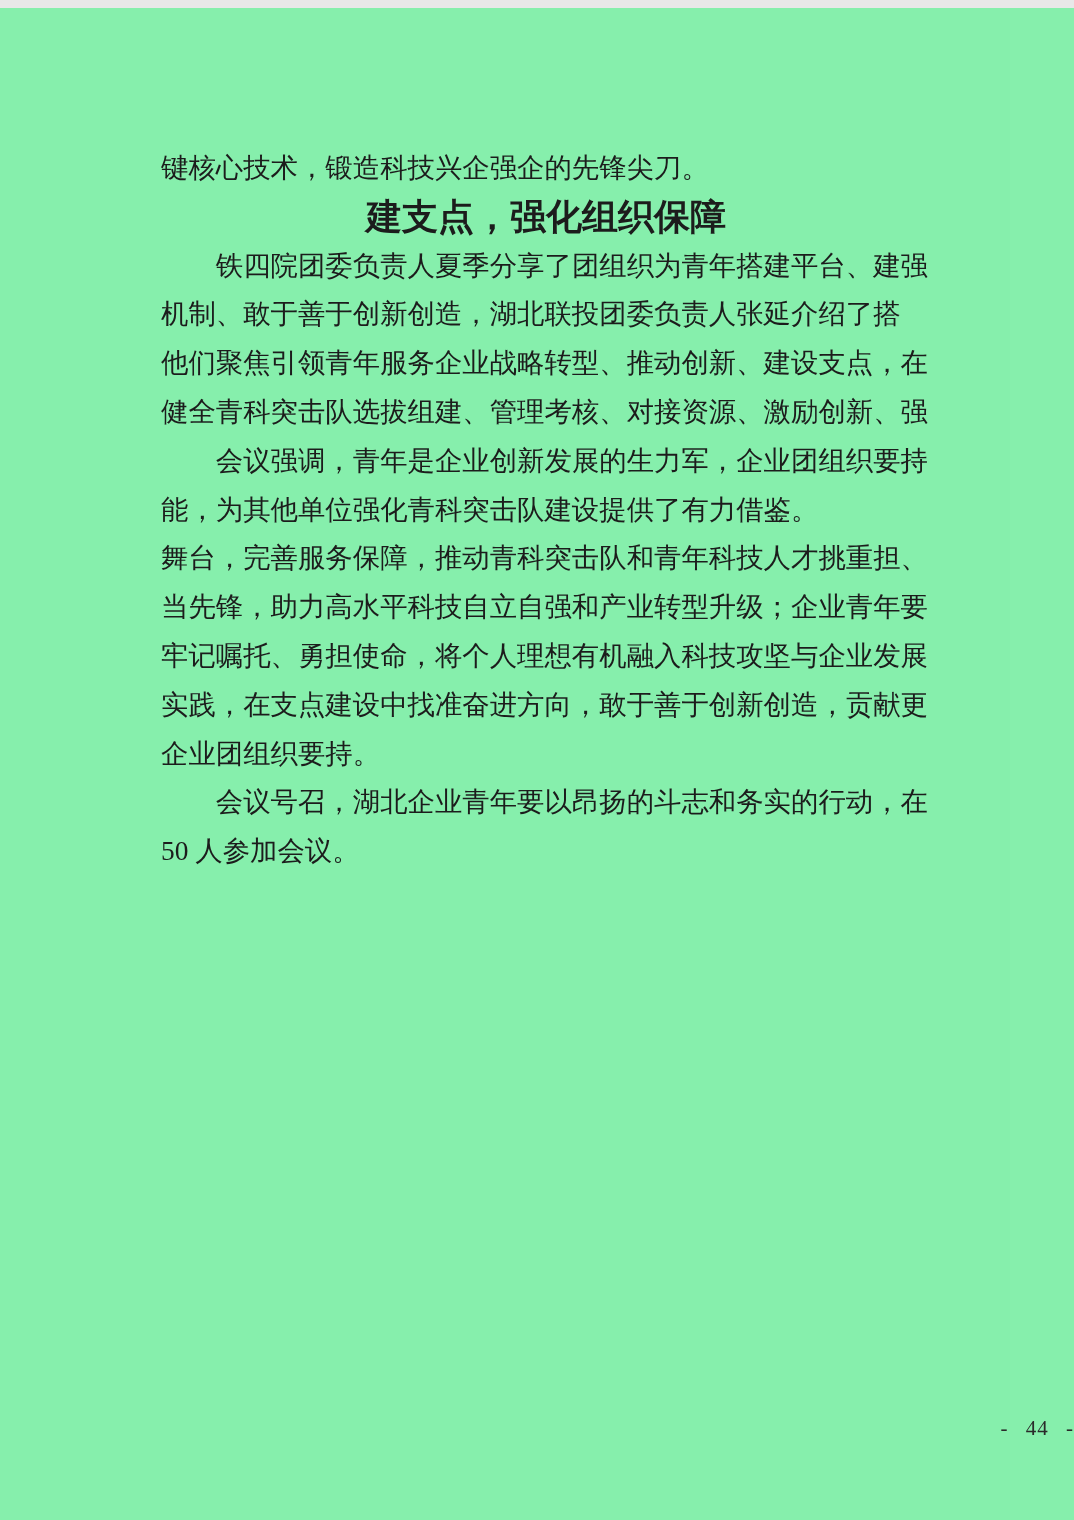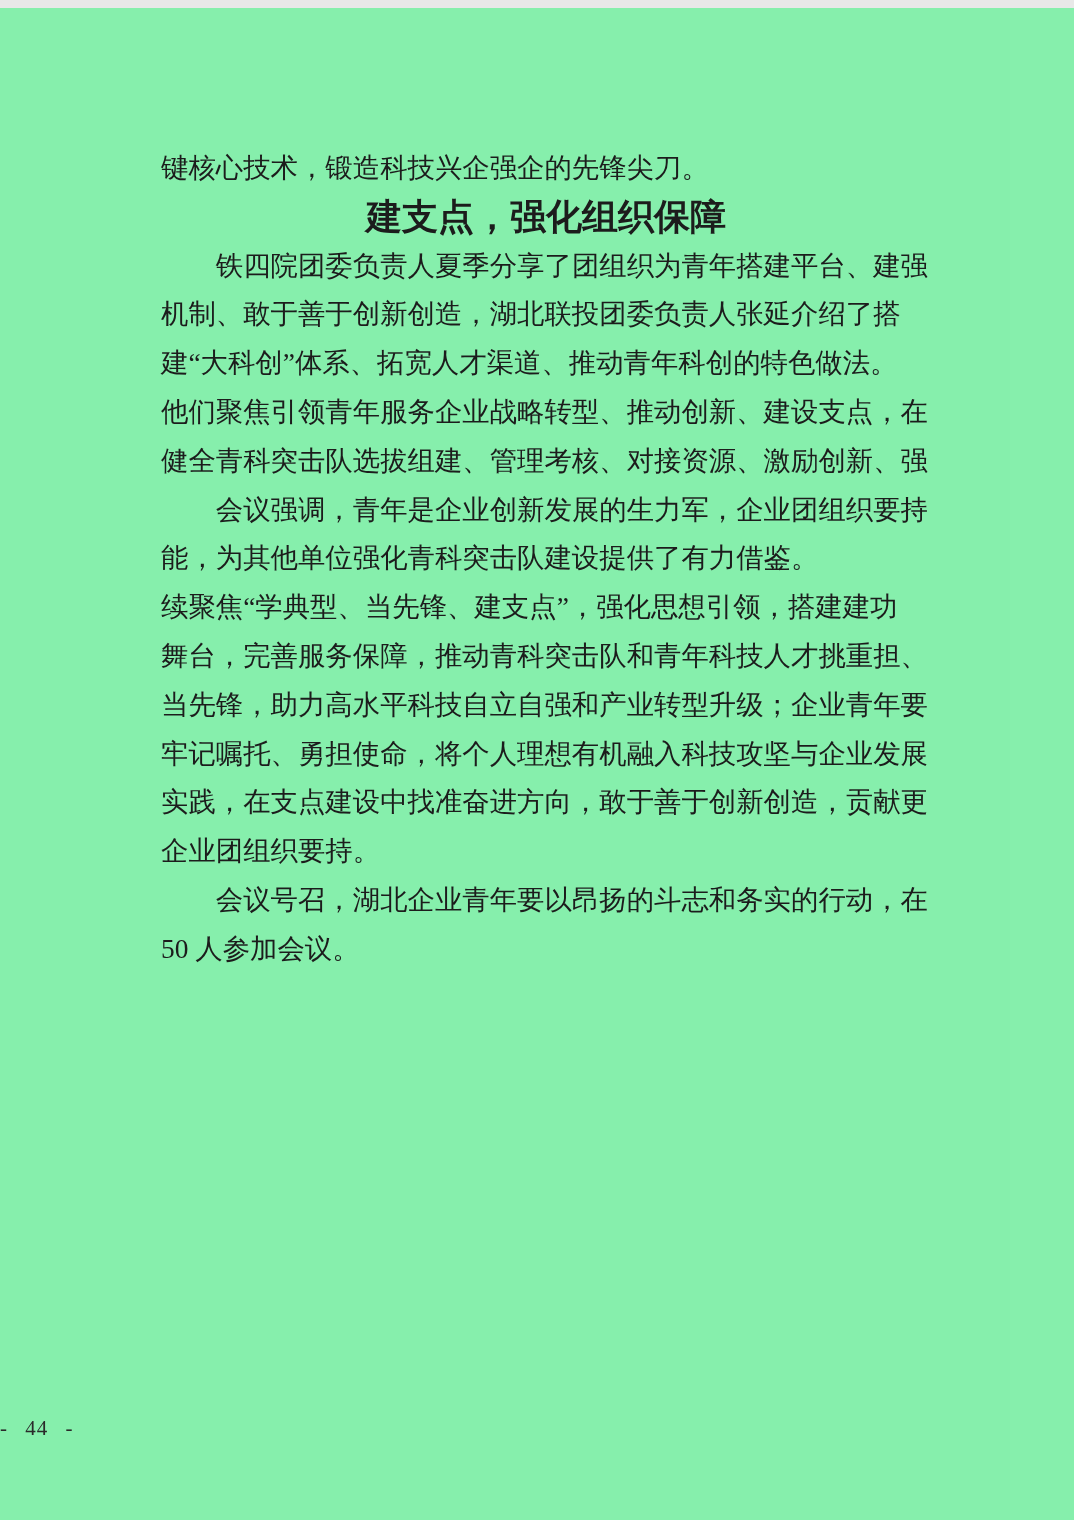--- a/index.html
+++ b/index.html
@@ -37,42 +37,40 @@
     text-align: center;
     font-weight: 700;
     font-size: 36px;
     white-space: normal;
   }
   .footer {
     position: absolute;
     top: 1408px;
     left: 0;
     width: 100%;
-    text-align: left;
+    text-align: right;
     font-size: 21px;
     letter-spacing: 1px;
     word-spacing: 11px;
     color: #2a2a2a;
   }
 </style>
 </head>
 <body>
 
 <div class="page">
   <div class="content">
       <div class="line">键核心技术，锻造科技兴企强企的先锋尖刀。</div>
       <div class="line heading">建支点，强化组织保障</div>
       <div class="line indent">铁四院团委负责人夏季分享了团组织为青年搭建平台、建强</div>
       <div class="line">机制、敢于善于创新创造，湖北联投团委负责人张延介绍了搭</div>
-      <div class="line">建“大科创”体系、拓宽人才渠道、推动青年科创的特色做法。</div>
       <div class="line">他们聚焦引领青年服务企业战略转型、推动创新、建设支点，在</div>
       <div class="line">健全青科突击队选拔组建、管理考核、对接资源、激励创新、强</div>
       <div class="line indent">会议强调，青年是企业创新发展的生力军，企业团组织要持</div>
       <div class="line">能，为其他单位强化青科突击队建设提供了有力借鉴。</div>
-      <div class="line">续聚焦“学典型、当先锋、建支点”，强化思想引领，搭建建功</div>
       <div class="line">舞台，完善服务保障，推动青科突击队和青年科技人才挑重担、</div>
       <div class="line">当先锋，助力高水平科技自立自强和产业转型升级；企业青年要</div>
       <div class="line">牢记嘱托、勇担使命，将个人理想有机融入科技攻坚与企业发展</div>
       <div class="line">实践，在支点建设中找准奋进方向，敢于善于创新创造，贡献更</div>
       <div class="line">企业团组织要持。</div>
       <div class="line indent">会议号召，湖北企业青年要以昂扬的斗志和务实的行动，在</div>
       <div class="line">50 人参加会议。</div>
     </div>
   <div class="footer">- 44 -</div>
 </div>

